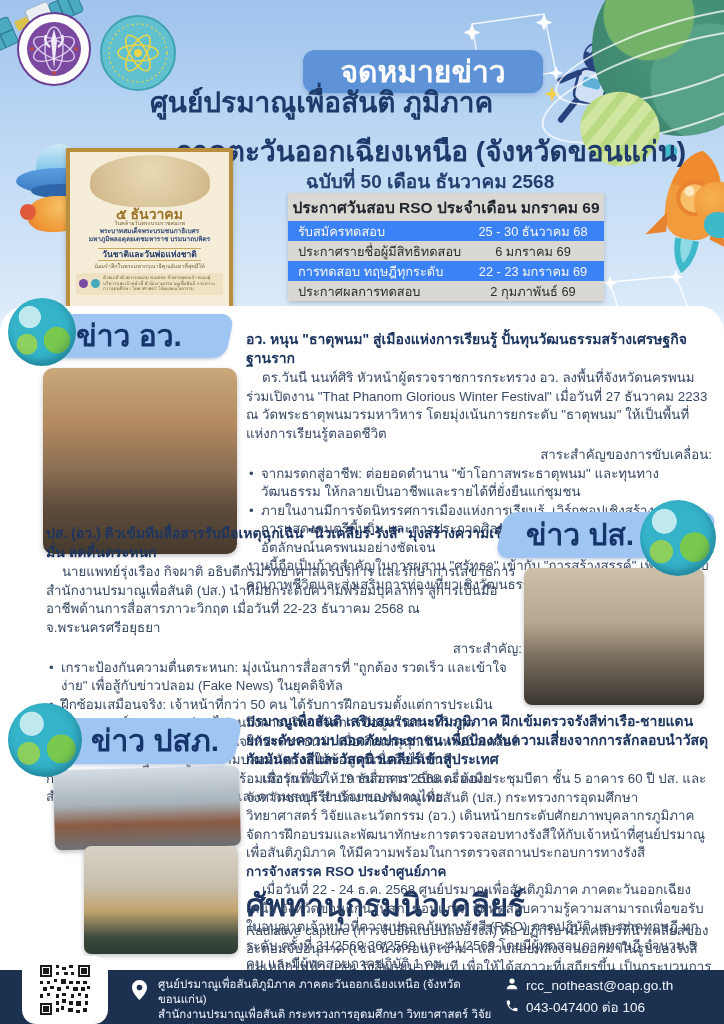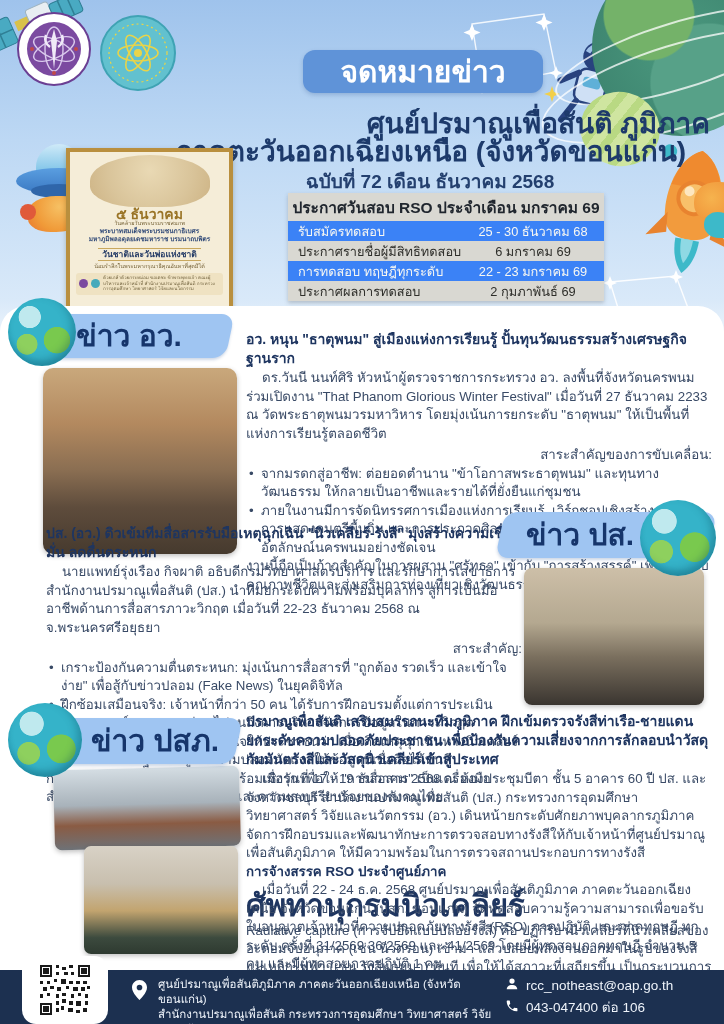--- a/index.html
+++ b/index.html
@@ -5,21 +5,21 @@
   html,body{margin:0;padding:0;background:#e9eef5;}
   #page{position:relative;width:724px;height:1024px;overflow:hidden;
         font-family:"Liberation Sans","DejaVu Sans",sans-serif;
         background:linear-gradient(180deg,#9fc3ec 0%,#bdd8f4 140px,#d9e9f9 300px,#e8f2fb 330px);}
   .abs{position:absolute;}
 
   
   .title-pill{left:303px;top:50px;width:240px;height:43px;background:#5f93d8;border-radius:12px;
               box-shadow:0 2px 4px rgba(40,80,140,.25);display:flex;align-items:center;justify-content:center;}
   .title-pill span{color:#fff;font-size:30px;font-weight:bold;}
-  .org1{left:150px;top:101px;width:560px;text-align:right;font-size:28px;font-weight:bold;color:#1d3a6b;}
+  .org1{left:150px;top:80px;width:560px;text-align:left;font-size:28px;font-weight:bold;color:#1d3a6b;}
   .org2{left:120px;top:129px;width:620px;text-align:center;font-size:28px;font-weight:bold;color:#1d3a6b;}
   .issue{left:150px;top:166px;width:560px;text-align:center;font-size:19px;font-weight:bold;color:#24406f;}
 
   
   .logo-ministry{left:16px;top:11px;width:76px;height:76px;}
   .logo-oap{left:99px;top:14px;width:78px;height:78px;}
   .satellite{left:-22px;top:-14px;width:120px;height:110px;transform:rotate(-24deg);}
   .ufo{left:16px;top:142px;width:86px;height:96px;}
   .ufo .dome{position:absolute;left:20px;top:2px;width:46px;height:28px;border-radius:46px 46px 0 0;
              background:linear-gradient(#cfeaf8,#7fc4e8);}
@@ -231,21 +231,21 @@
     </svg>
   </div>
   <div class="abs swoosh-orange"></div>
   <div class="abs swoosh-teal"></div>
 
   <div class="abs title-pill">
     <span>จดหมายข่าว</span>
   </div>
   <div class="abs org1">ศูนย์ปรมาณูเพื่อสันติ ภูมิภาค</div>
   <div class="abs org2">ภาคตะวันออกเฉียงเหนือ (จังหวัดขอนแก่น)</div>
-  <div class="abs issue">ฉบับที่ 72 เดือน ธันวาคม 2568</div>
+  <div class="abs issue">ฉบับที่ 50 เดือน ธันวาคม 2568</div>
 
   <div class="abs memorial">
     <div class="portrait"></div>
     <div class="m-date">๕ ธันวาคม</div>
     <div class="m-small">วันคล้ายวันพระบรมราชสมภพ</div>
     <div class="m-name">พระบาทสมเด็จพระบรมชนกาธิเบศร</div>
     <div class="m-name">มหาภูมิพลอดุลยเดชมหาราช บรมนาถบพิตร</div>
     <div><span class="m-high">วันชาติและวันพ่อแห่งชาติ</span></div>
     <div class="m-trib">น้อมรำลึกในพระมหากรุณาธิคุณอันหาที่สุดมิได้</div>
     <div class="m-sign">

